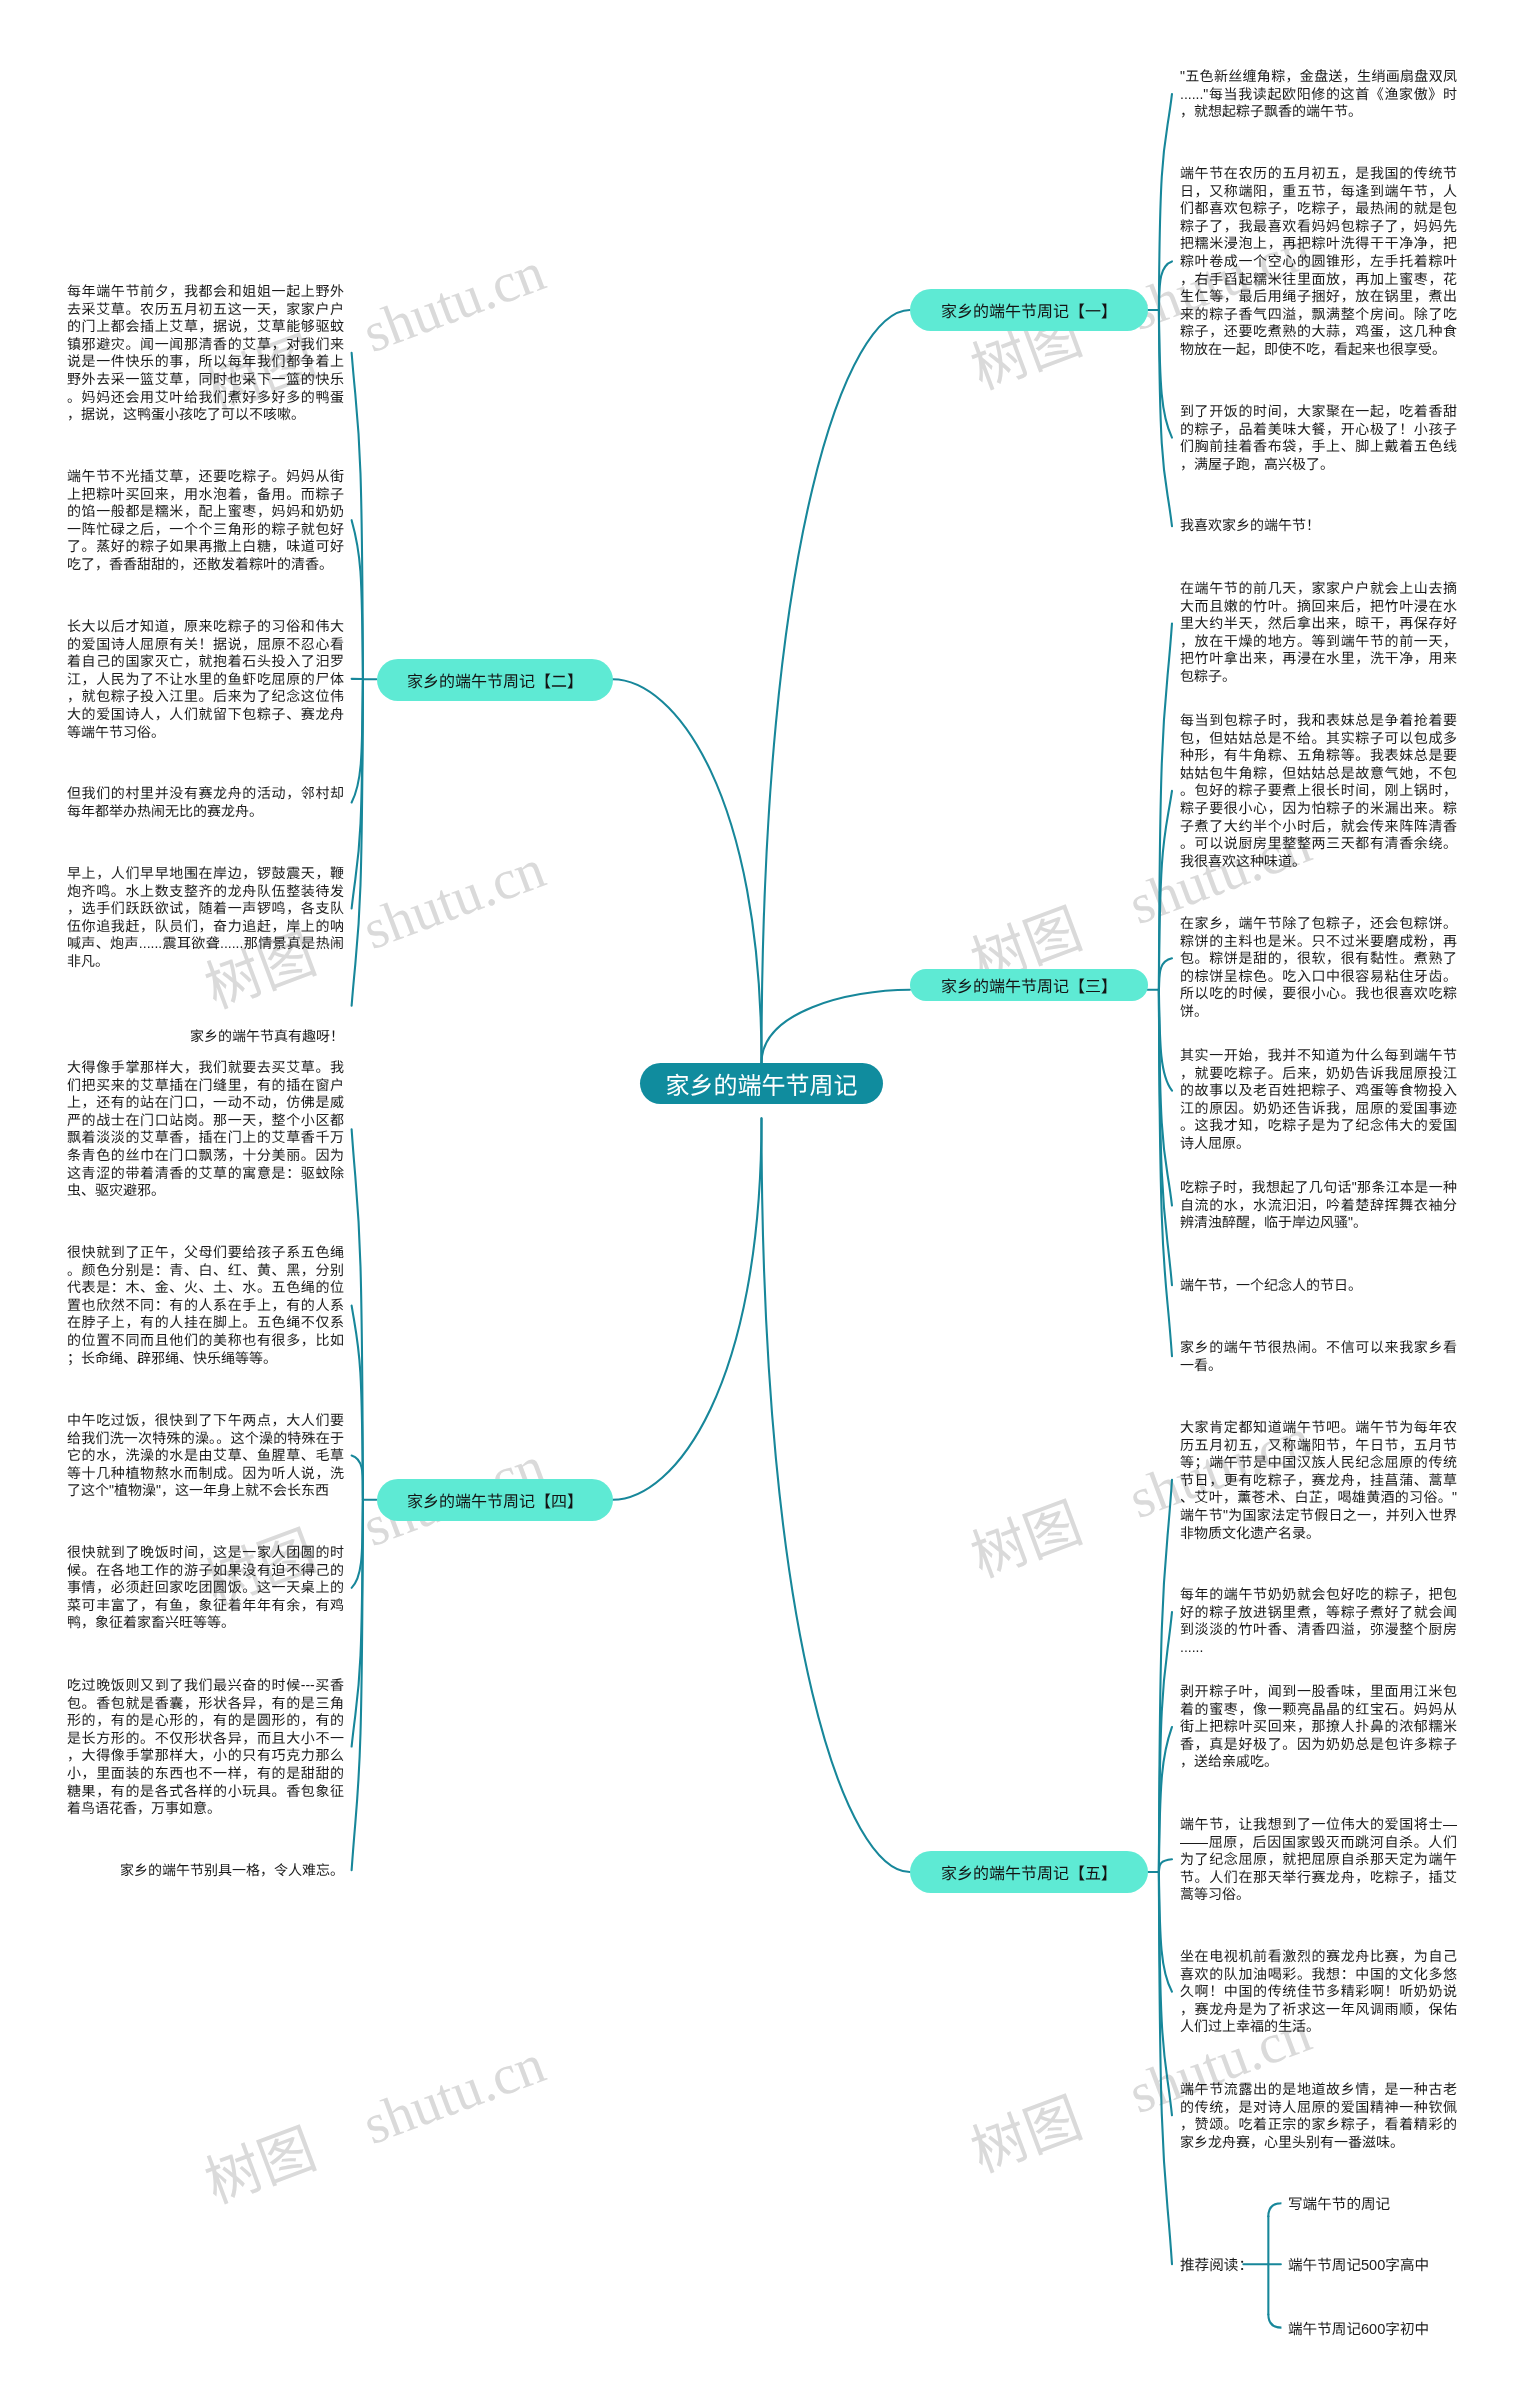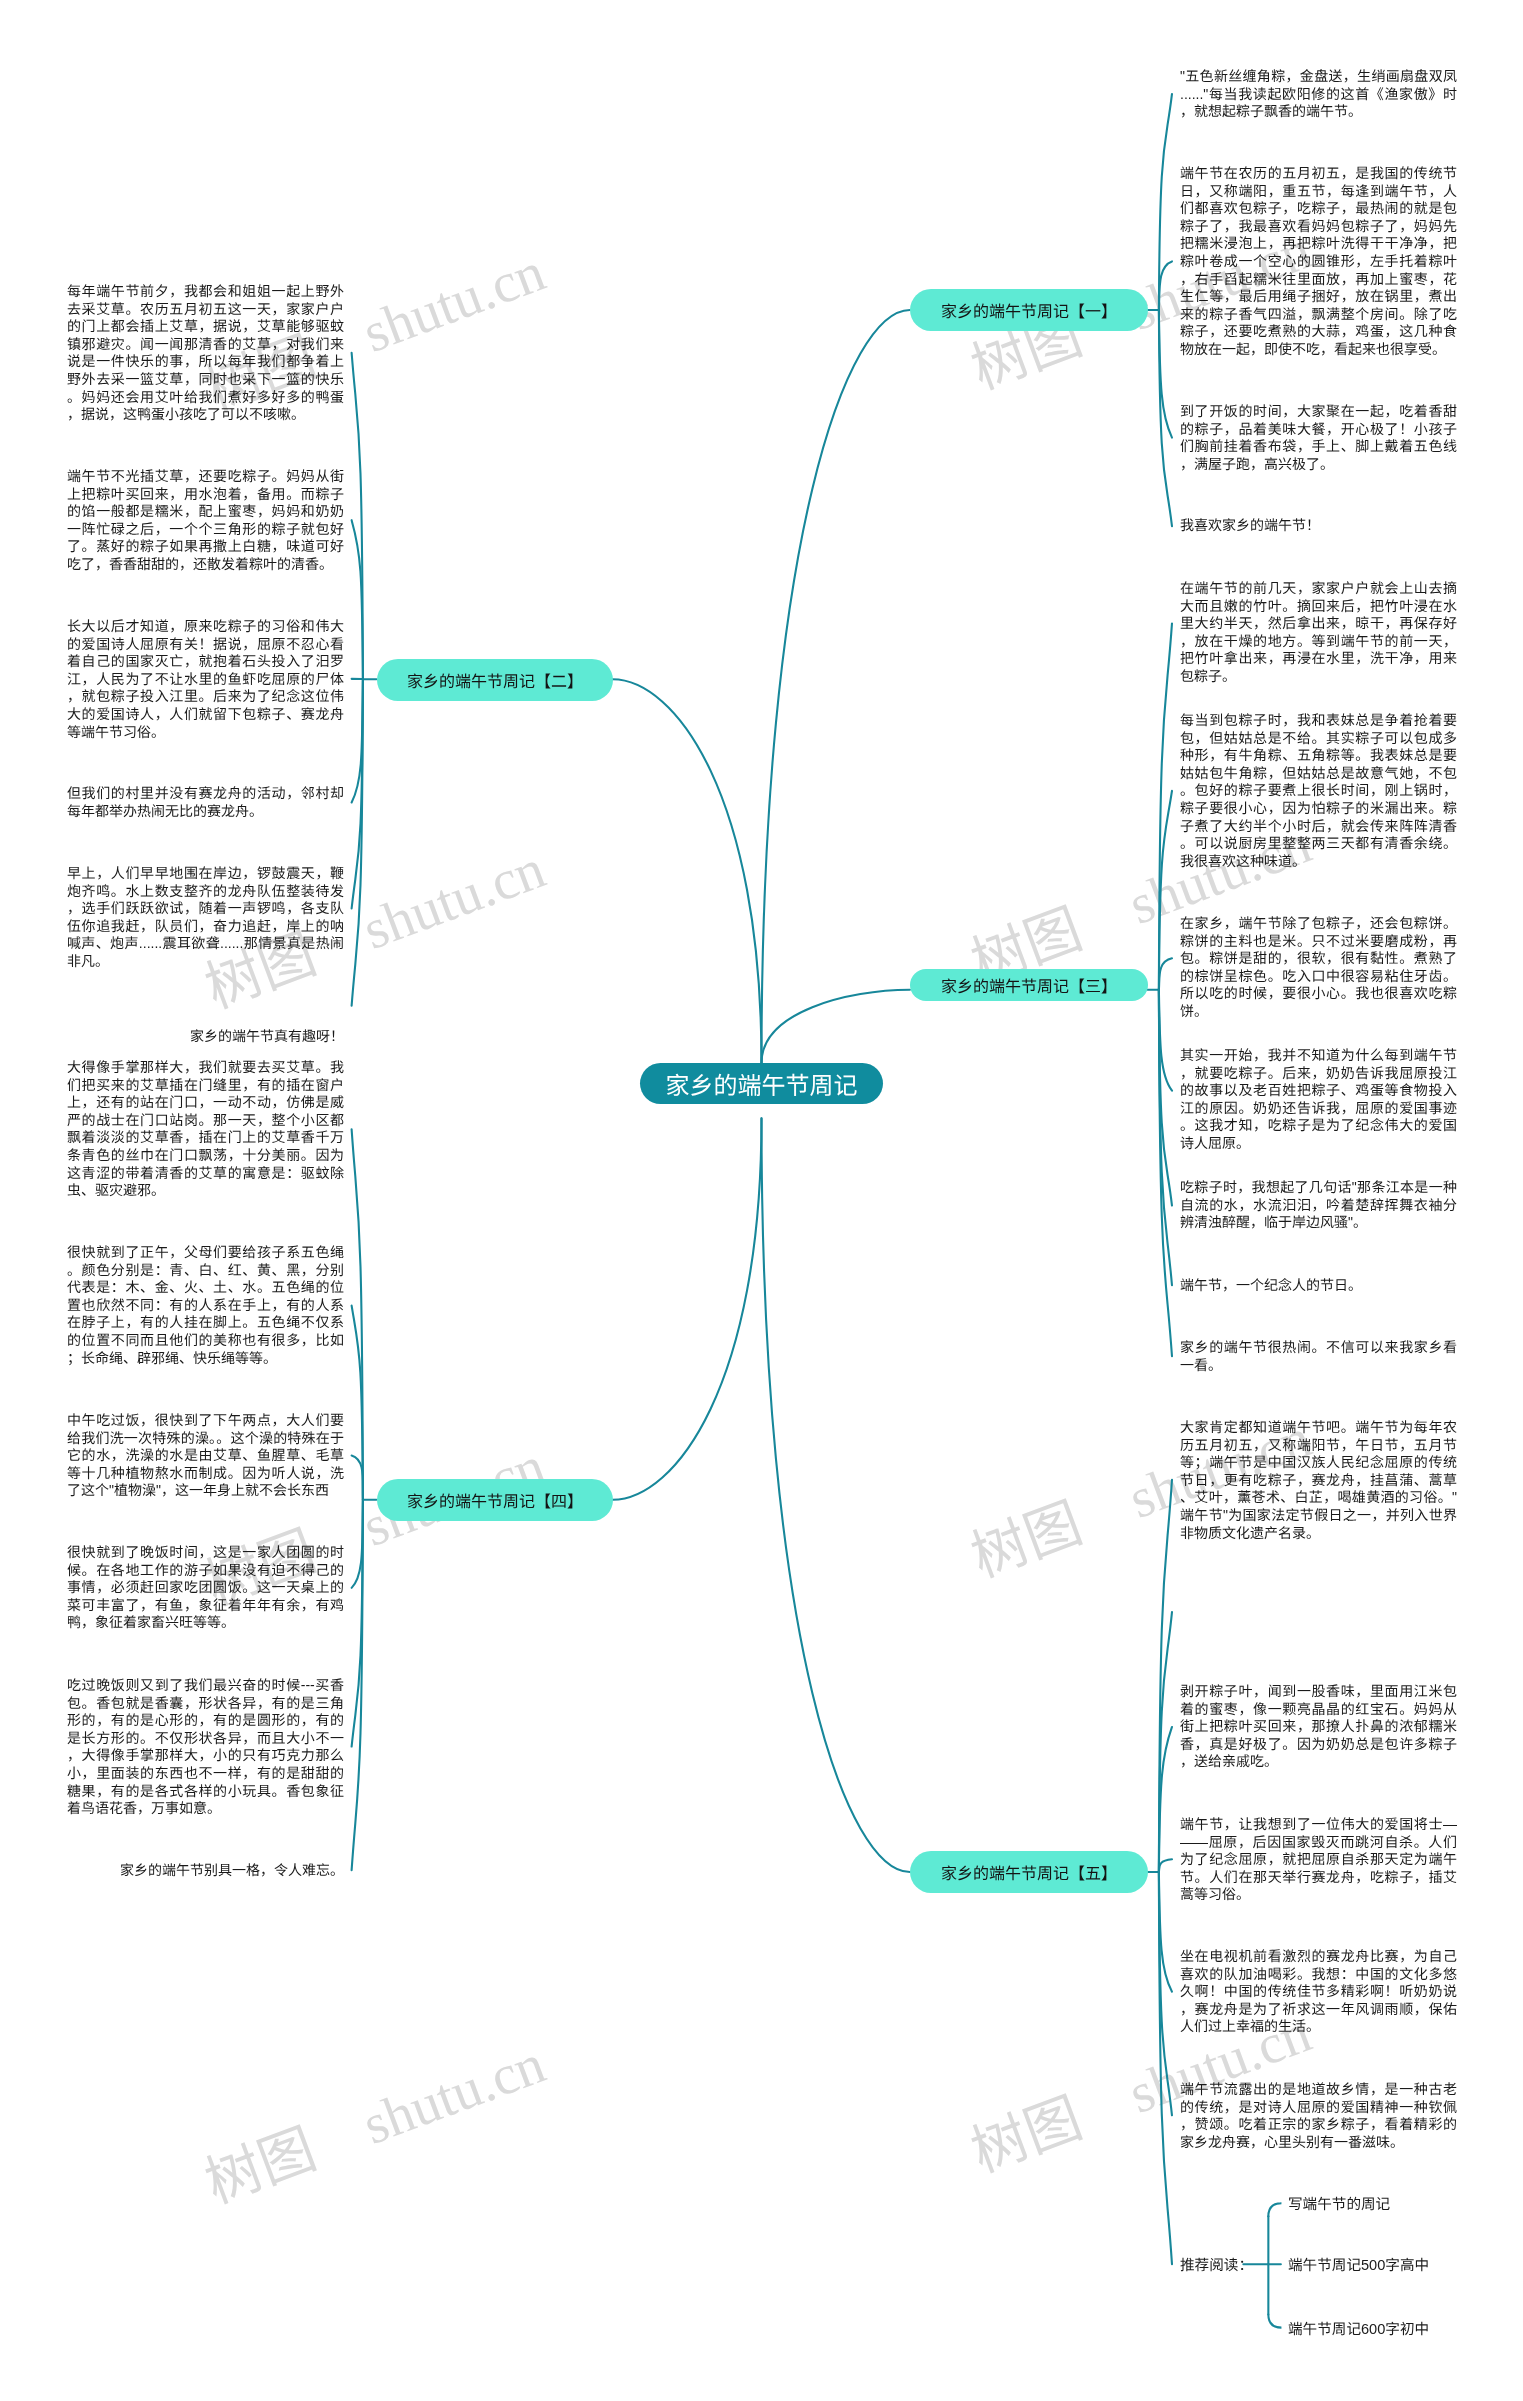--- a/index.html
+++ b/index.html
@@ -106,20 +106,21 @@
 <div class="para" style="left:1180px;top:403px;">到了开饭的时间，大家聚在一起，吃着香甜的粽子，品着美味大餐，开心极了！小孩子们胸前挂着香布袋，手上、脚上戴着五色线，满屋子跑，高兴极了。</div>
 <div class="para" style="left:1180px;top:517px;">我喜欢家乡的端午节！</div>
 <div class="para" style="left:1180px;top:580px;">在端午节的前几天，家家户户就会上山去摘大而且嫩的竹叶。摘回来后，把竹叶浸在水里大约半天，然后拿出来，晾干，再保存好，放在干燥的地方。等到端午节的前一天，把竹叶拿出来，再浸在水里，洗干净，用来包粽子。</div>
 <div class="para" style="left:1180px;top:712px;">每当到包粽子时，我和表妹总是争着抢着要包，但姑姑总是不给。其实粽子可以包成多种形，有牛角粽、五角粽等。我表妹总是要姑姑包牛角粽，但姑姑总是故意气她，不包。包好的粽子要煮上很长时间，刚上锅时，粽子要很小心，因为怕粽子的米漏出来。粽子煮了大约半个小时后，就会传来阵阵清香。可以说厨房里整整两三天都有清香余绕。我很喜欢这种味道。</div>
 <div class="para" style="left:1180px;top:915px;">在家乡，端午节除了包粽子，还会包粽饼。粽饼的主料也是米。只不过米要磨成粉，再包。粽饼是甜的，很软，很有黏性。煮熟了的棕饼呈棕色。吃入口中很容易粘住牙齿。所以吃的时候，要很小心。我也很喜欢吃粽饼。</div>
 <div class="para" style="left:1180px;top:1047px;">其实一开始，我并不知道为什么每到端午节，就要吃粽子。后来，奶奶告诉我屈原投江的故事以及老百姓把粽子、鸡蛋等食物投入江的原因。奶奶还告诉我，屈原的爱国事迹。这我才知，吃粽子是为了纪念伟大的爱国诗人屈原。</div>
 <div class="para" style="left:1180px;top:1179px;">吃粽子时，我想起了几句话"那条江本是一种自流的水，水流汩汩，吟着楚辞挥舞衣袖分辨清浊醉醒，临于岸边风骚"。</div>
 <div class="para" style="left:1180px;top:1277px;">端午节，一个纪念人的节日。</div>
 <div class="para" style="left:1180px;top:1339px;">家乡的端午节很热闹。不信可以来我家乡看一看。</div>
 <div class="para" style="left:1180px;top:1419px;">大家肯定都知道端午节吧。端午节为每年农历五月初五，又称端阳节，午日节，五月节等；端午节是中国汉族人民纪念屈原的传统节日，更有吃粽子，赛龙舟，挂菖蒲、蒿草、艾叶，薰苍术、白芷，喝雄黄酒的习俗。"端午节"为国家法定节假日之一，并列入世界非物质文化遗产名录。</div>
+<div class="para" style="left:1180px;top:1586px;">每年的端午节奶奶就会包好吃的粽子，把包好的粽子放进锅里煮，等粽子煮好了就会闻到淡淡的竹叶香、清香四溢，弥漫整个厨房<span class="nb">......</span></div>
 <div class="para" style="left:1180px;top:1683px;">剥开粽子叶，闻到一股香味，里面用江米包着的蜜枣，像一颗亮晶晶的红宝石。妈妈从街上把粽叶买回来，那撩人扑鼻的浓郁糯米香，真是好极了。因为奶奶总是包许多粽子，送给亲戚吃。</div>
 <div class="para" style="left:1180px;top:1816px;">端午节，让我想到了一位伟大的爱国将士———屈原，后因国家毁灭而跳河自杀。人们为了纪念屈原，就把屈原自杀那天定为端午节。人们在那天举行赛龙舟，吃粽子，插艾蒿等习俗。</div>
 <div class="para" style="left:1180px;top:1948px;">坐在电视机前看激烈的赛龙舟比赛，为自己喜欢的队加油喝彩。我想：中国的文化多悠久啊！中国的传统佳节多精彩啊！听奶奶说，赛龙舟是为了祈求这一年风调雨顺，保佑人们过上幸福的生活。</div>
 <div class="para" style="left:1180px;top:2081px;">端午节流露出的是地道故乡情，是一种古老的传统，是对诗人屈原的爱国精神一种钦佩，赞颂。吃着正宗的家乡粽子，看着精彩的家乡龙舟赛，心里头别有一番滋味。</div>
 <div class="para" style="left:67px;top:283px;">每年端午节前夕，我都会和姐姐一起上野外去采艾草。农历五月初五这一天，家家户户的门上都会插上艾草，据说，艾草能够驱蚊镇邪避灾。闻一闻那清香的艾草，对我们来说是一件快乐的事，所以每年我们都争着上野外去采一篮艾草，同时也采下一篮的快乐。妈妈还会用艾叶给我们煮好多好多的鸭蛋，据说，这鸭蛋小孩吃了可以不咳嗽。</div>
 <div class="para" style="left:67px;top:468px;">端午节不光插艾草，还要吃粽子。妈妈从街上把粽叶买回来，用水泡着，备用。而粽子的馅一般都是糯米，配上蜜枣，妈妈和奶奶一阵忙碌之后，一个个三角形的粽子就包好了。蒸好的粽子如果再撒上白糖，味道可好吃了，香香甜甜的，还散发着粽叶的清香。</div>
 <div class="para" style="left:67px;top:618px;">长大以后才知道，原来吃粽子的习俗和伟大的爱国诗人屈原有关！据说，屈原不忍心看着自己的国家灭亡，就抱着石头投入了汨罗江，人民为了不让水里的鱼虾吃屈原的尸体，就包粽子投入江里。后来为了纪念这位伟大的爱国诗人，人们就留下包粽子、赛龙舟等端午节习俗。</div>
 <div class="para" style="left:67px;top:785px;">但我们的村里并没有赛龙舟的活动，邻村却每年都举办热闹无比的赛龙舟。</div>
 <div class="para" style="left:67px;top:865px;">早上，人们早早地围在岸边，锣鼓震天，鞭炮齐鸣。水上数支整齐的龙舟队伍整装待发，选手们跃跃欲试，随着一声锣鸣，各支队伍你追我赶，队员们，奋力追赶，岸上的呐喊声、炮声<span class="nb">......</span>震耳欲聋<span class="nb">......</span>那情景真是热闹非凡。</div>
 <div class="para rt" style="left:67px;top:1028px;">家乡的端午节真有趣呀！</div>

